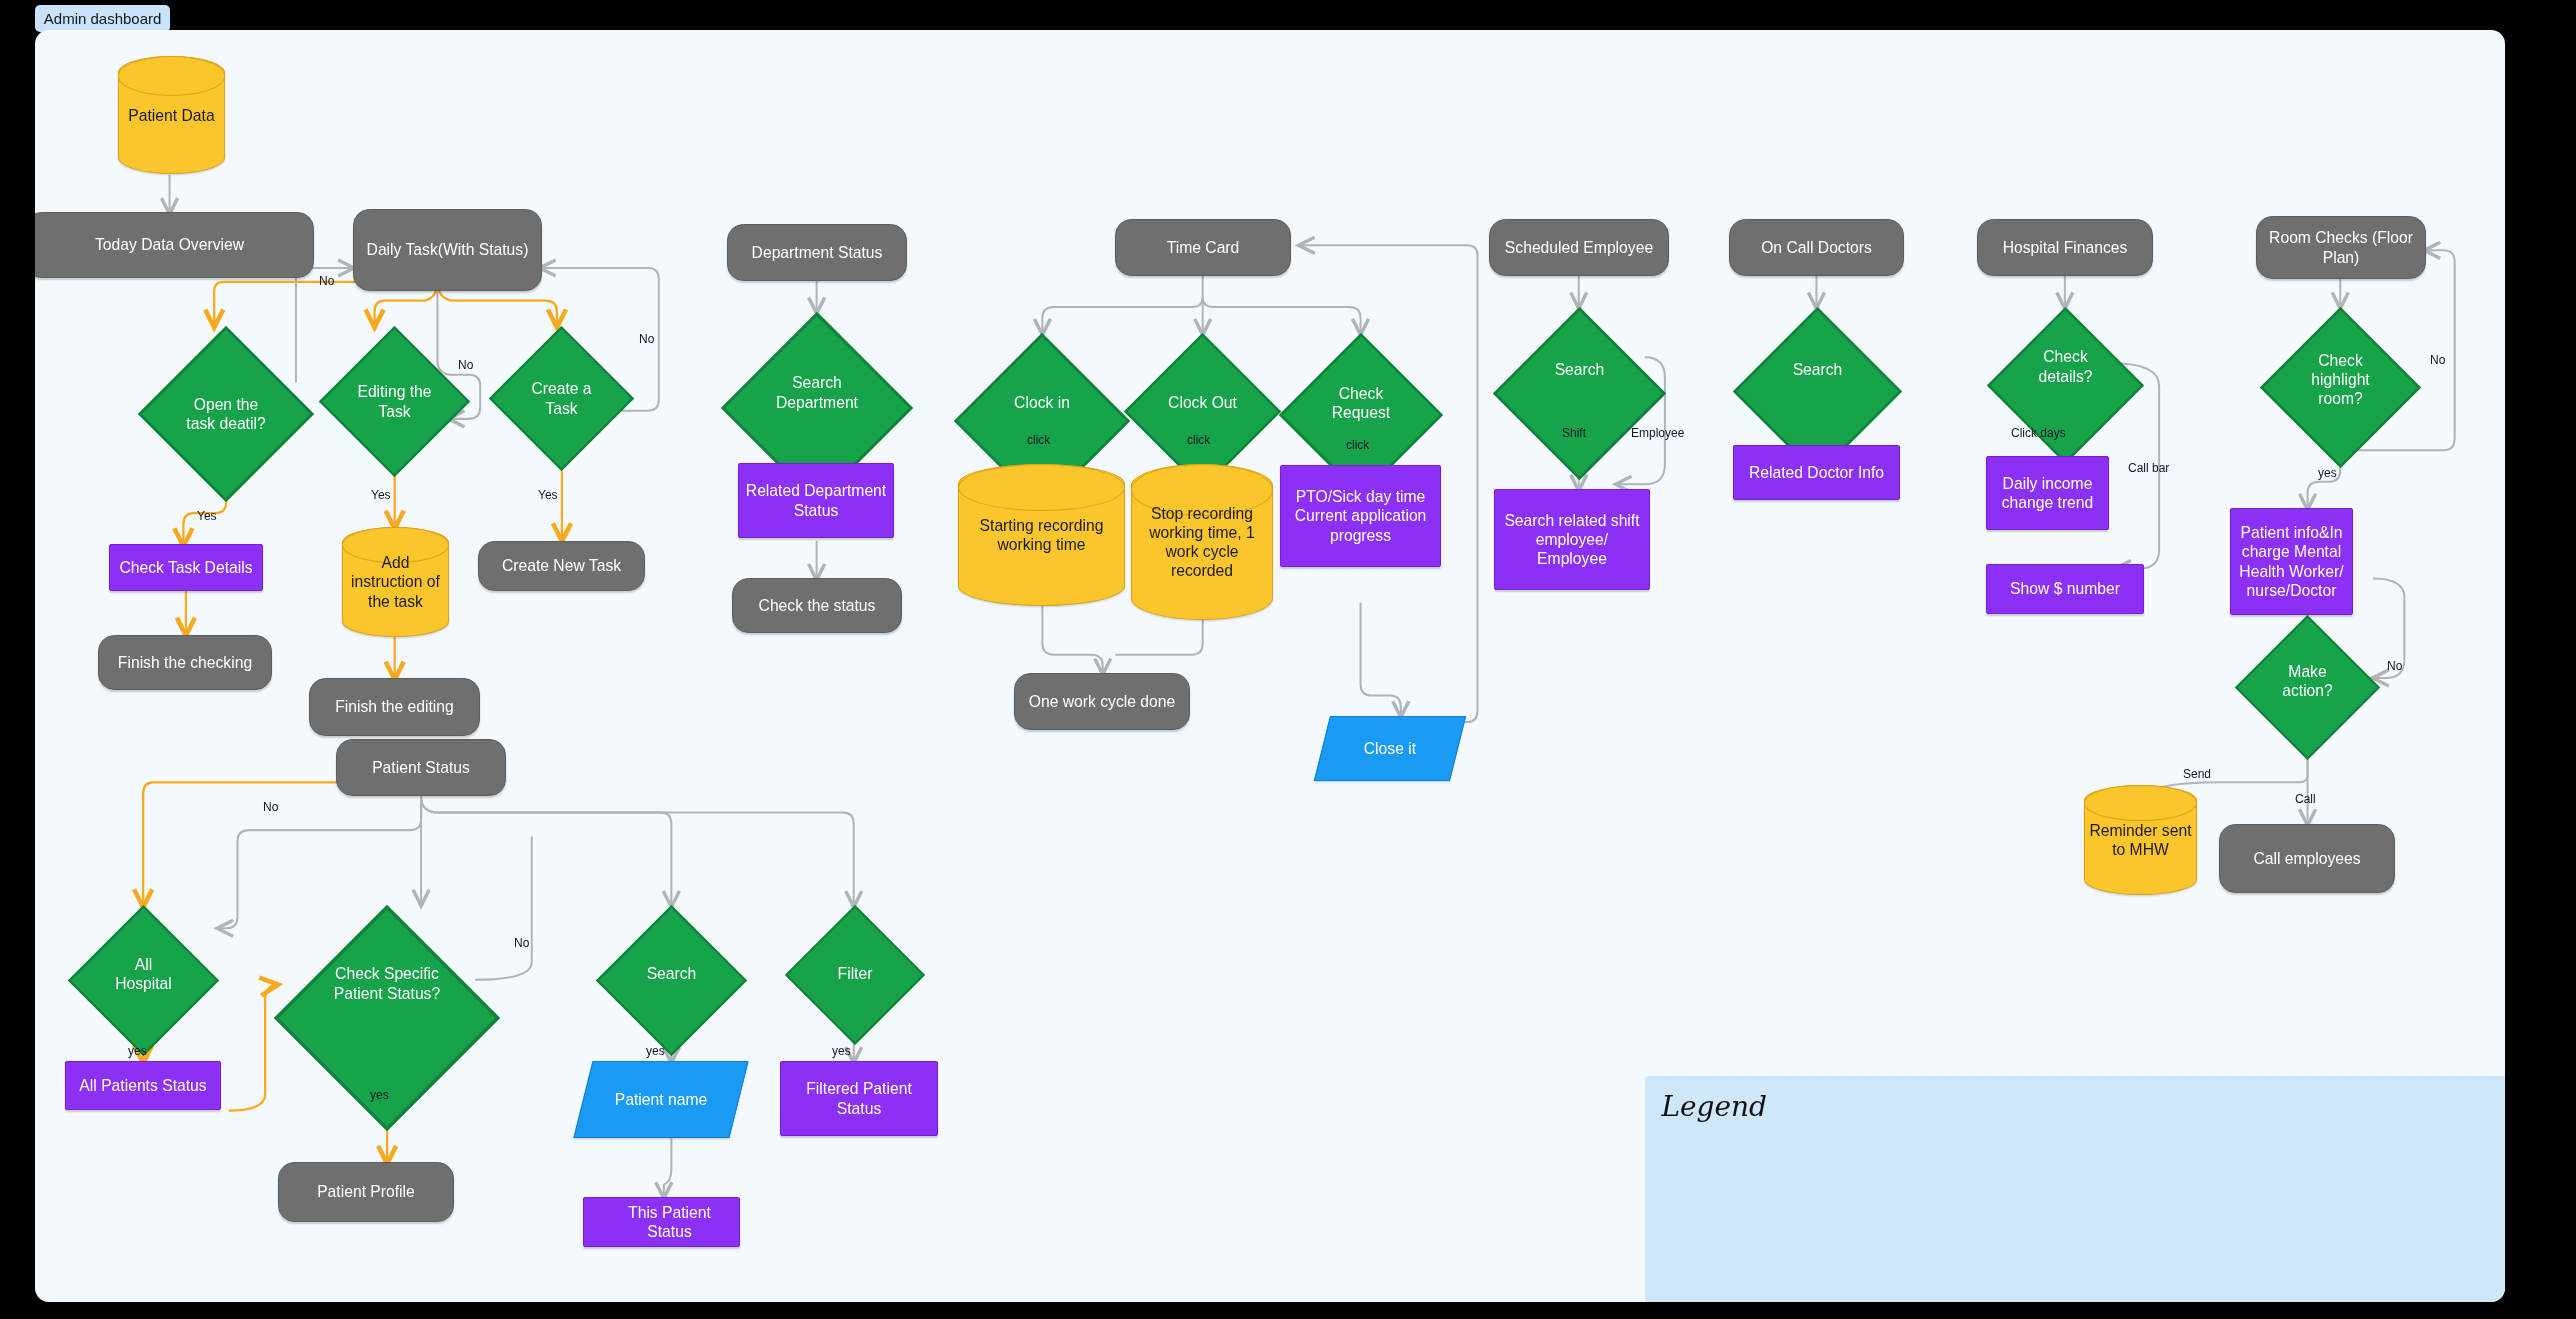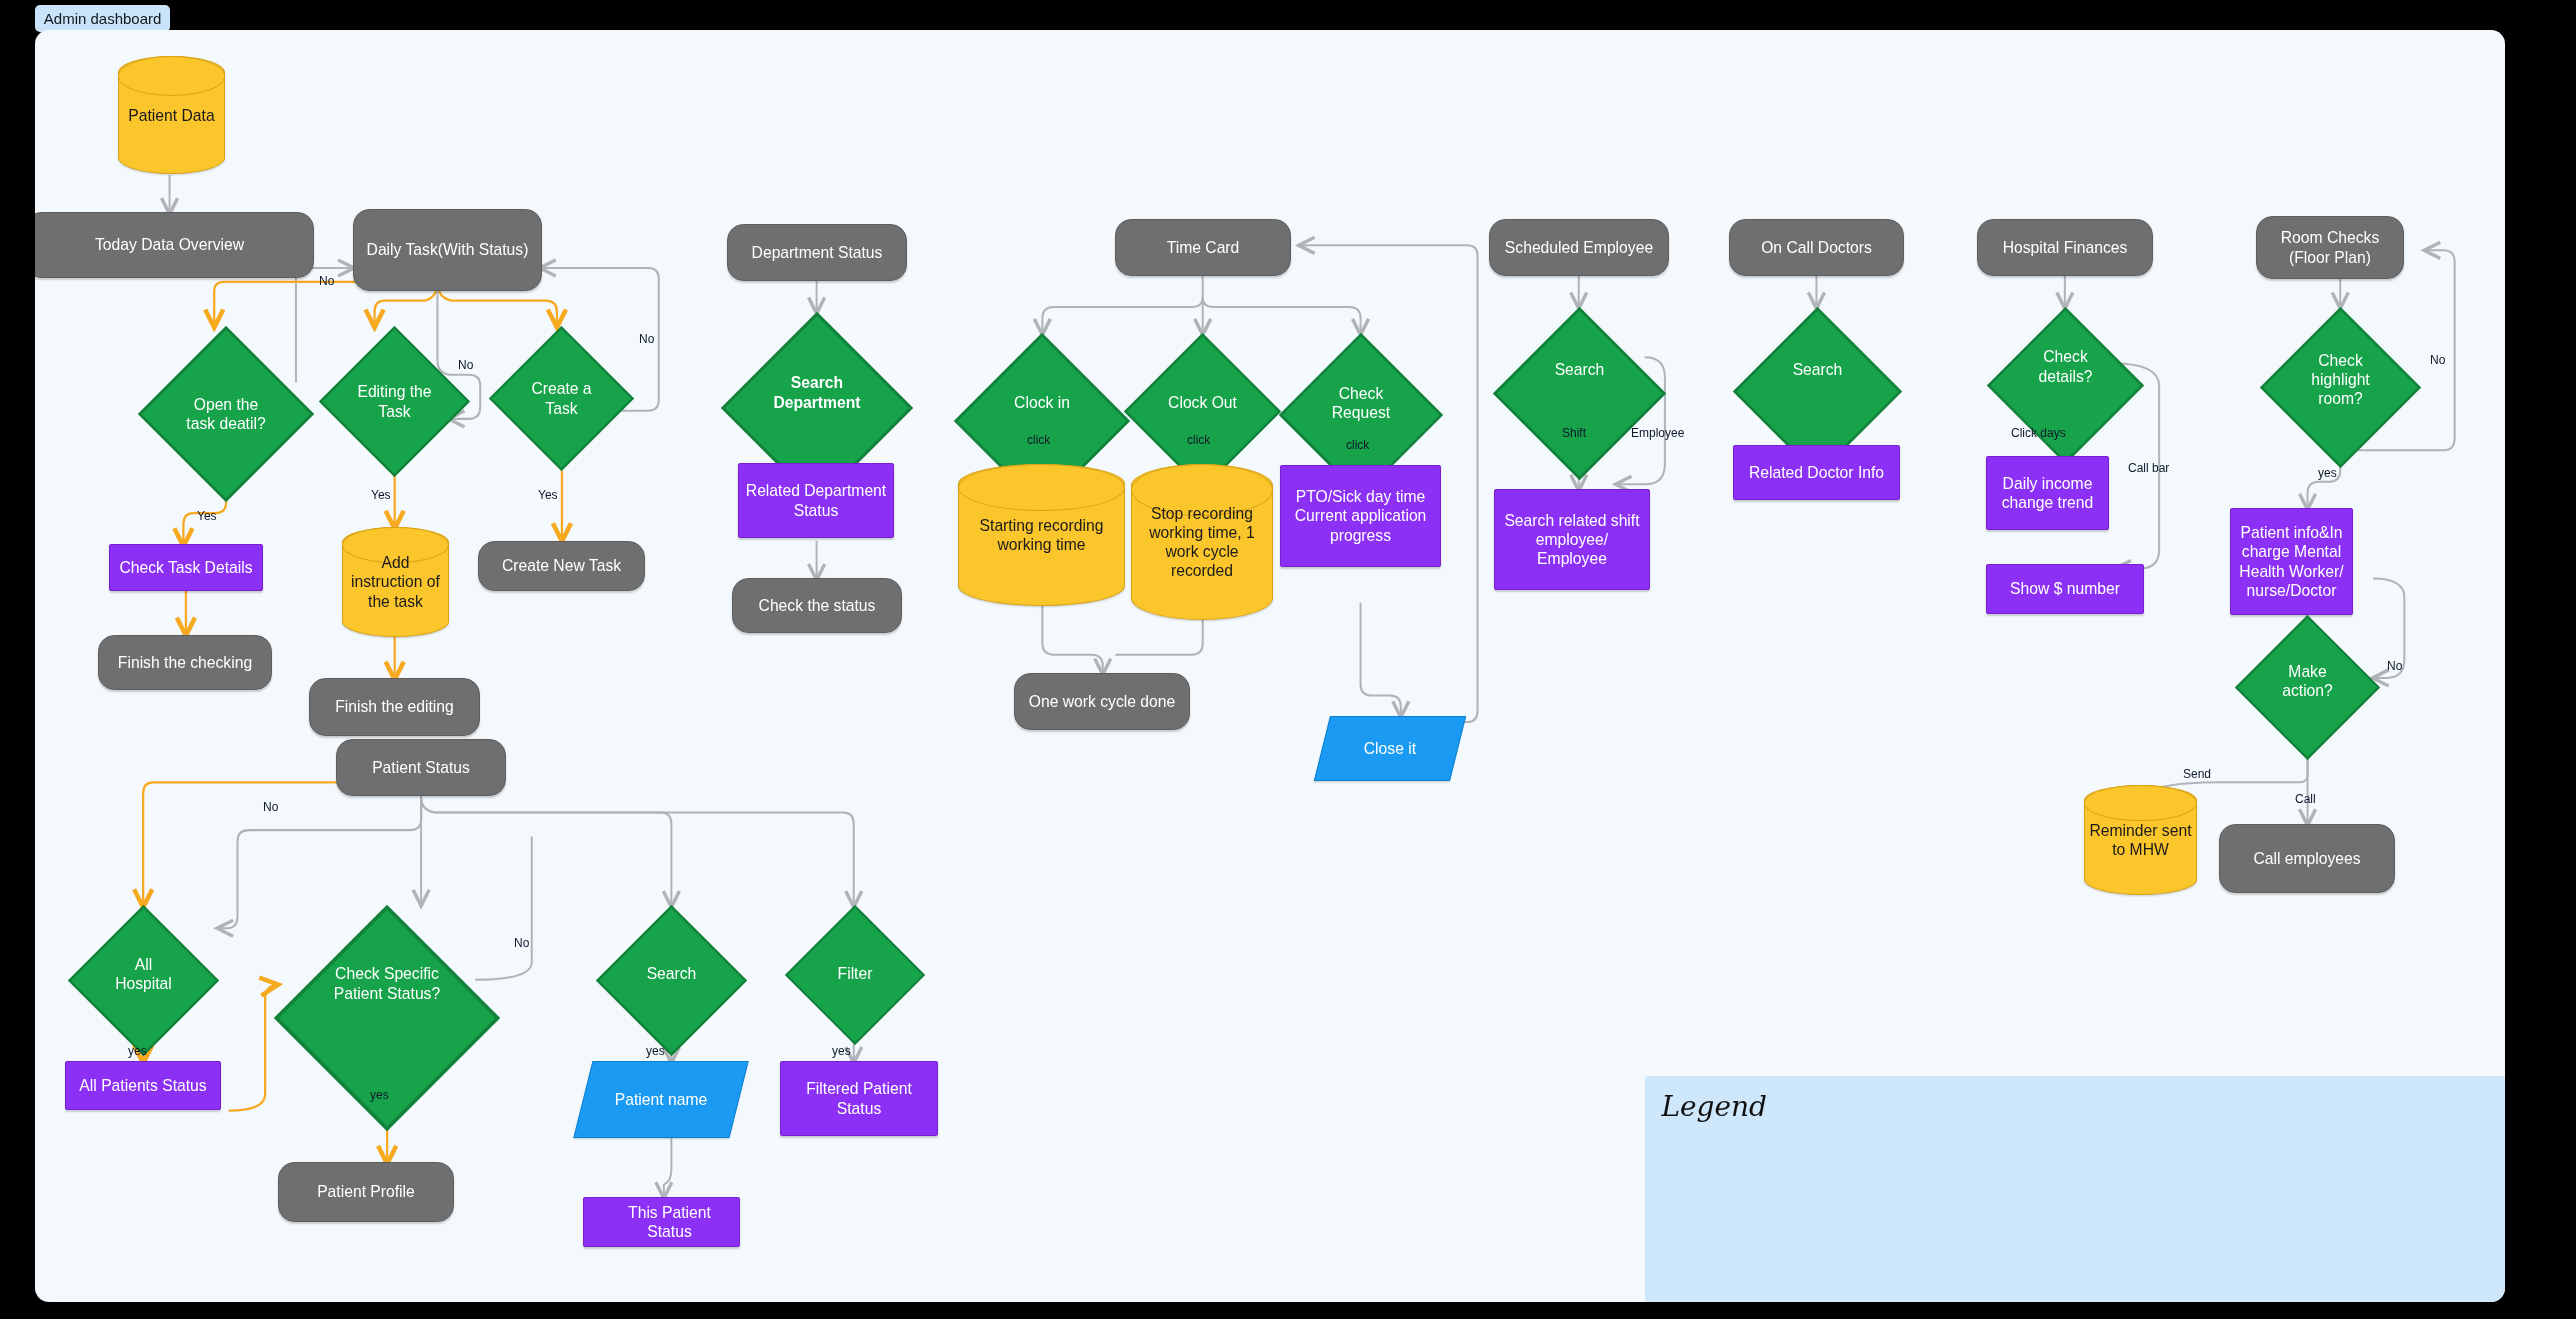--- a/index.html
+++ b/index.html
@@ -228,21 +228,21 @@
       <span>Finish the editing</span>
     </div>
 
     <div class="node terminal" style="left:692px;top:194px;width:180px;height:57px;">
       <span>Department Status</span>
     </div>
     <div class="node decision" style="left:686px;top:282px;width:192px;height:161px;">
       <svg class="dia" viewBox="0 0 100 100" preserveAspectRatio="none">
         <polygon points="50,1 99,50 50,99 1,50" fill="#16a34a" stroke="#12823b" stroke-width="1.6"></polygon>
       </svg>
-      <span style="width:107px;font-weight:bold;">Search Department</span>
+      <span style="width:107px;">Search Department</span>
     </div>
     <div class="node process" style="left:703px;top:433px;width:156px;height:75px;">
       <span>Related Department Status</span>
     </div>
     <div class="node terminal" style="left:697px;top:548px;width:170px;height:55px;">
       <span>Check the status</span>
     </div>
 
     <div class="node terminal" style="left:1080px;top:189px;width:176px;height:57px;">
       <span>Time Card</span>
@@ -318,21 +318,21 @@
       </svg>
       <span style="width:82px;">Check details?</span>
     </div>
     <div class="node process" style="left:1951px;top:426px;width:123px;height:74px;">
       <span>Daily income change trend</span>
     </div>
     <div class="node process" style="left:1951px;top:534px;width:158px;height:50px;">
       <span>Show $ number</span>
     </div>
 
-    <div class="node terminal" style="left:2221px;top:186px;width:148px;height:63px;justify-content:center;">
+    <div class="node terminal" style="left:2221px;top:186px;width:170px;height:63px;justify-content:center;">
       <span>Room Checks (Floor Plan)</span>
     </div>
     <div class="node decision" style="left:2225px;top:277px;width:161px;height:145px;">
       <svg class="dia" viewBox="0 0 100 100" preserveAspectRatio="none">
         <polygon points="50,1 99,50 50,99 1,50" fill="#16a34a" stroke="#12823b" stroke-width="1.6"></polygon>
       </svg>
       <span style="width:82px;">Check highlight room?</span>
     </div>
     <div class="node process" style="left:2195px;top:478px;width:123px;height:107px;">
       <span>Patient info&amp;In charge Mental Health Worker/ nurse/Doctor</span>

